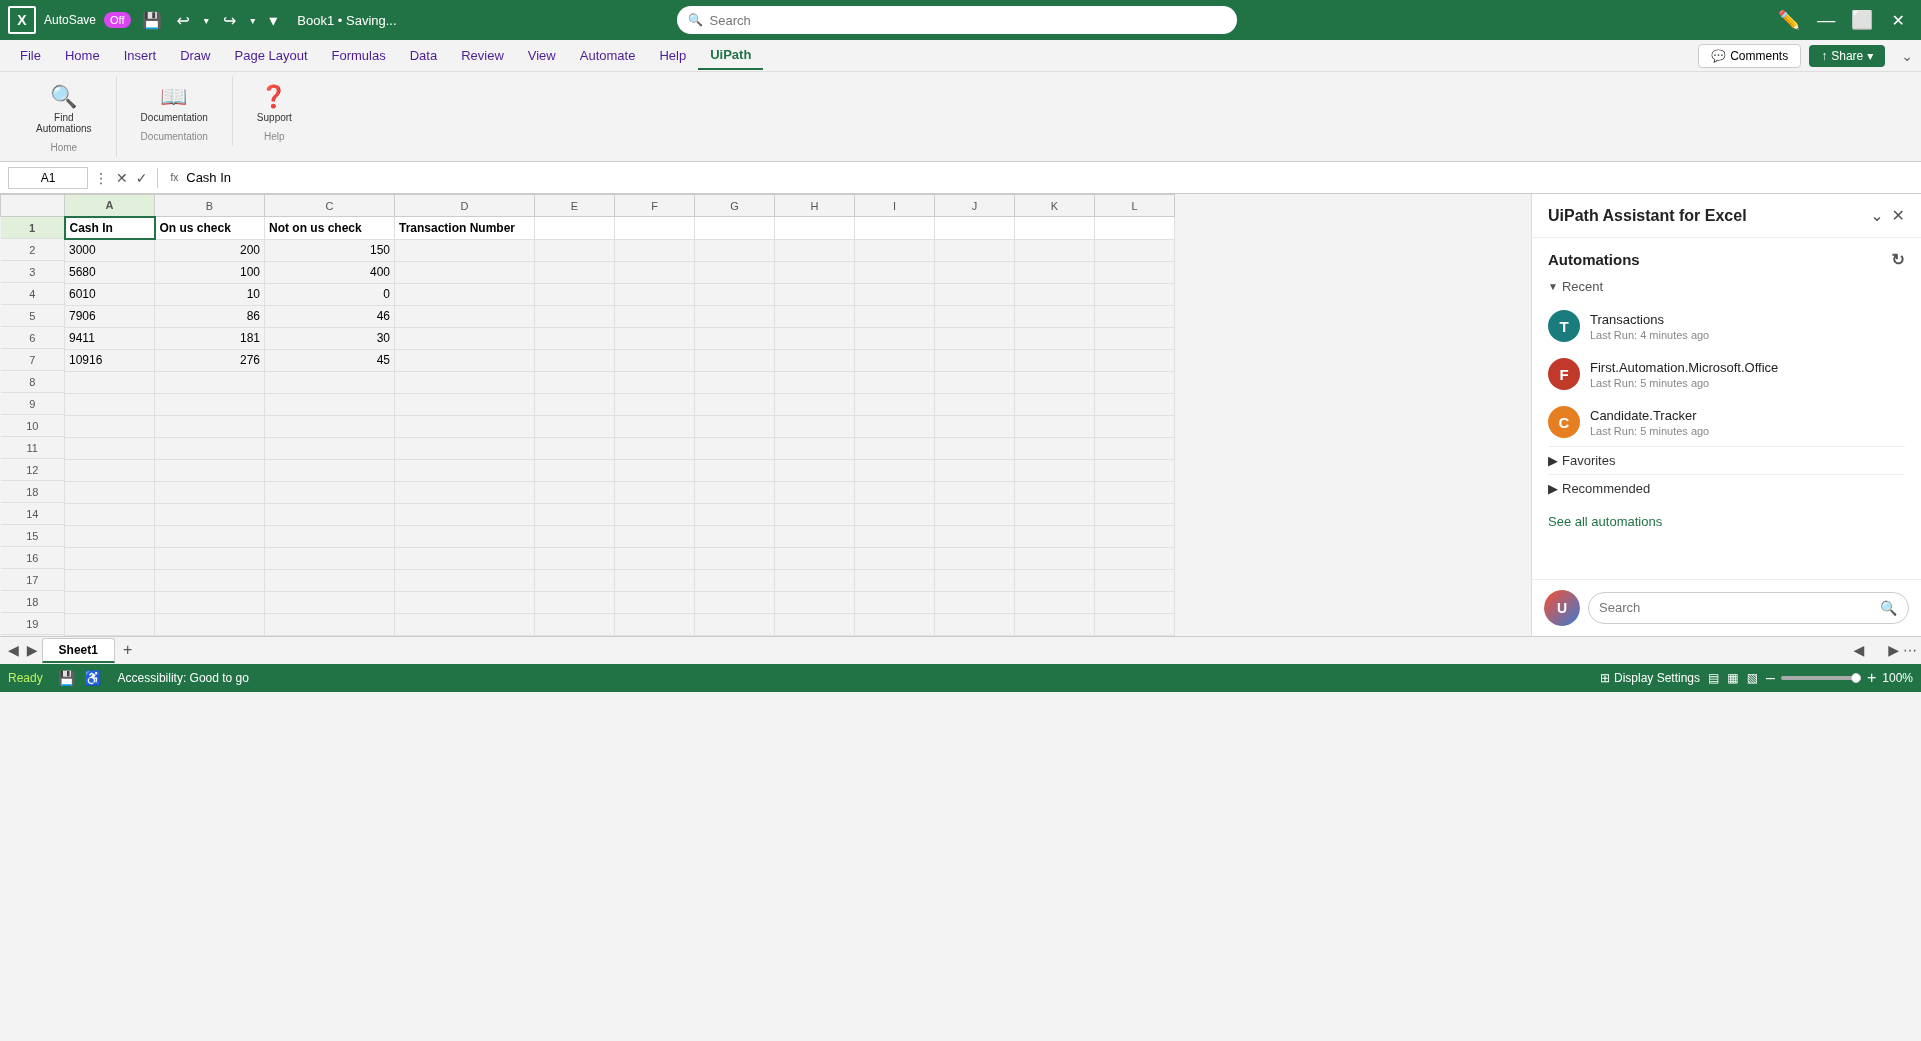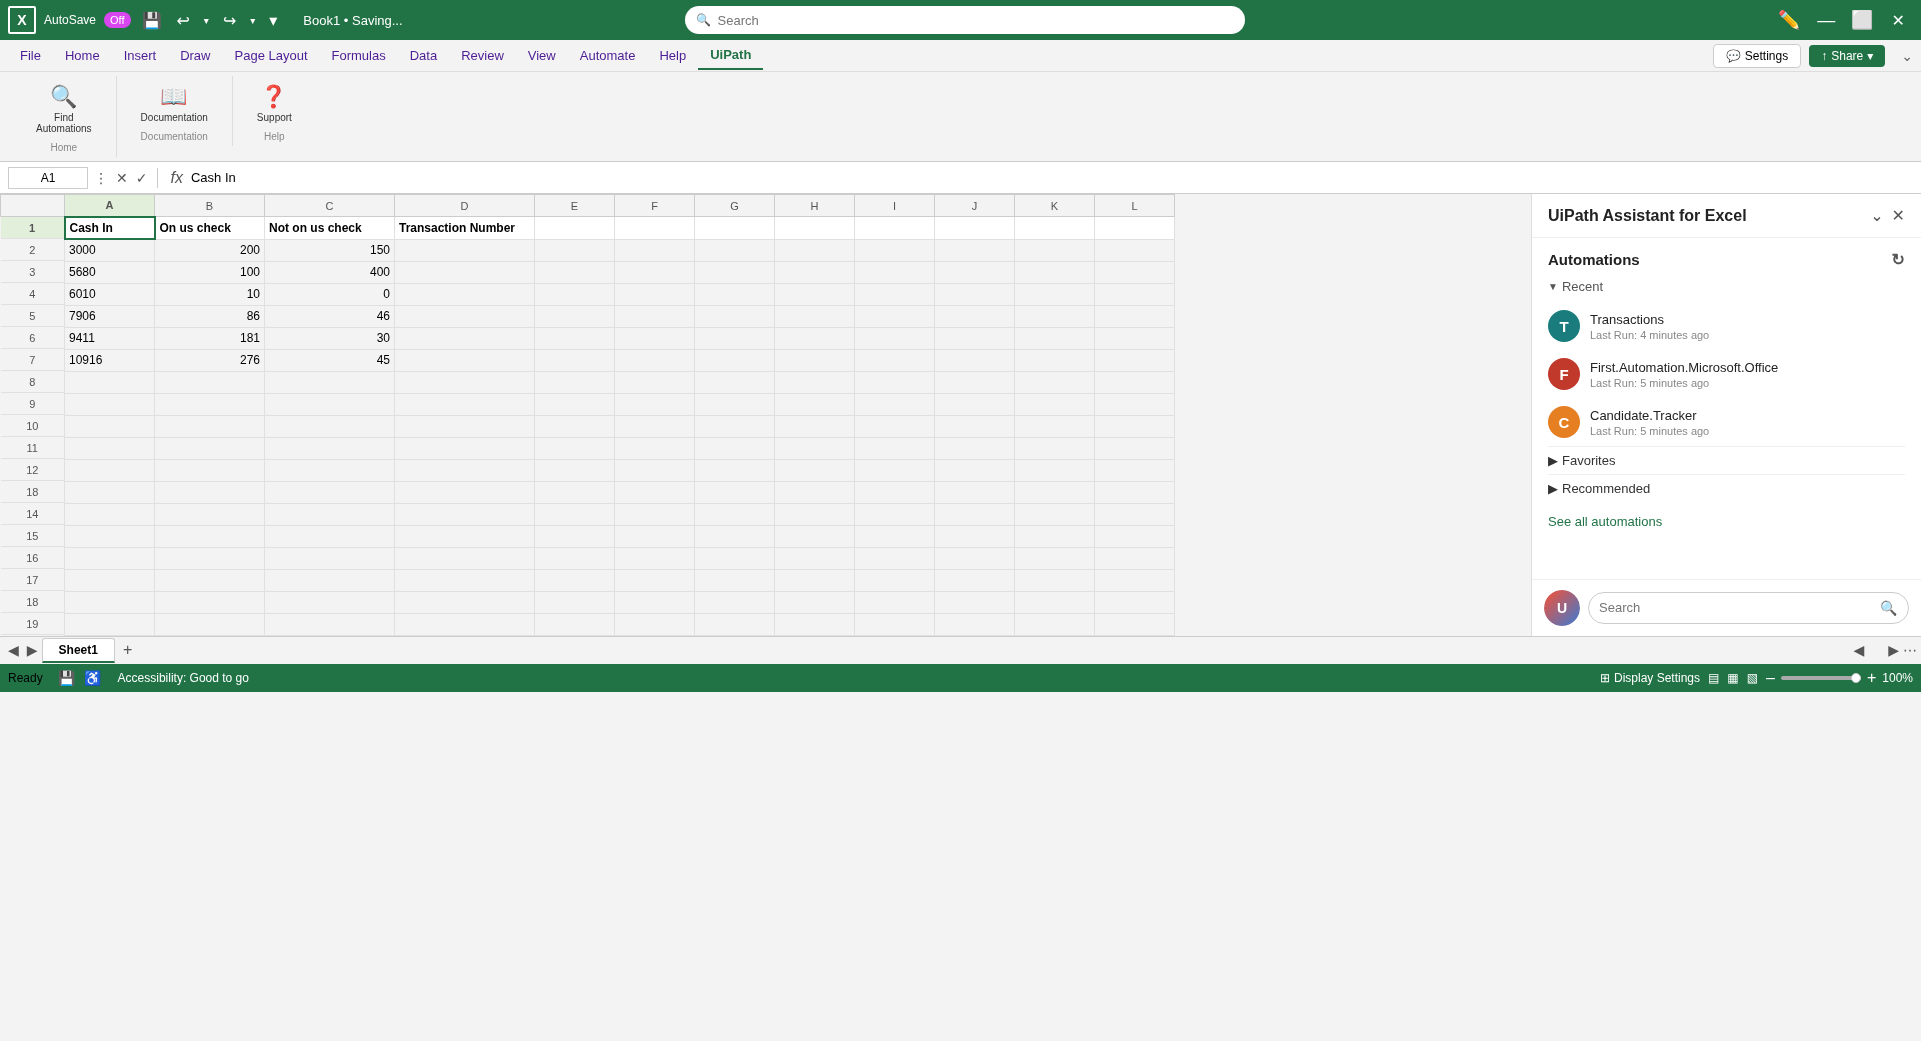--- a/index.html
+++ b/index.html
@@ -7,21 +7,21 @@
 
     
     .title-bar {
       display: flex; align-items: center; background: #217346; height: 40px; padding: 0 8px; gap: 8px;
     }
     .title-bar-logo { width: 28px; height: 28px; background: #217346; border: 2px solid #fff; color: #fff; font-weight: bold; font-size: 14px; display: flex; align-items: center; justify-content: center; border-radius: 2px; }
     .autosave-label { color: #fff; font-size: 12px; }
     .autosave-toggle { background: #d946ef; border-radius: 10px; padding: 2px 6px; color: #fff; font-size: 11px; display: flex; gap: 4px; }
     .title-bar-icons { display: flex; gap: 6px; align-items: center; }
     .title-bar-icon { color: #fff; font-size: 16px; cursor: pointer; padding: 2px 4px; }
-    .book-title { color: #fff; font-size: 13px; margin: 0 14px; }
+    .book-title { color: #fff; font-size: 13px; margin: 0 8px; }
     .search-bar-title {
       flex: 1; max-width: 560px; margin: 0 auto; background: #fff; border-radius: 20px; height: 28px;
       display: flex; align-items: center; padding: 0 12px; gap: 6px;
     }
     .search-bar-title input { border: none; outline: none; font-size: 13px; width: 100%; }
     .title-bar-right { margin-left: auto; display: flex; align-items: center; gap: 4px; }
     .tb-btn { background: transparent; border: none; color: #fff; font-size: 18px; cursor: pointer; padding: 2px 6px; }
     .win-close { background: transparent; border: none; color: #fff; font-size: 16px; cursor: pointer; padding: 2px 8px; }
 
     
@@ -49,21 +49,21 @@
     .ribbon-btn-label { font-size: 10px; color: #333; text-align: center; margin-top: 2px; }
     .ribbon-group-label { font-size: 10px; color: #888; margin-top: 4px; }
 
     
     .formula-bar {
       display: flex; align-items: center; background: #fff; border-bottom: 1px solid #ccc;
       height: 32px; padding: 0 8px; gap: 4px;
     }
     .cell-ref-box { width: 80px; border: 1px solid #ccc; height: 22px; text-align: left; font-size: 12px; display: flex; align-items: center; justify-content: center; }
     .formula-bar-sep { width: 1px; height: 20px; background: #ccc; margin: 0 4px; }
-    .formula-bar-fx { font-style: italic; font-size: 16px; color: #555; margin: 4px 4px; }
+    .formula-bar-fx { font-size: 10px; color: #555; margin: 4px 4px; }
     .formula-input { flex: 1; border: none; outline: none; font-size: 13px; }
     .row-num-cell {
       height: 22px; display: flex; align-items: center; justify-content: center;
       font-size: 11px; color: #555; border-bottom: 1px solid #e0e0e0; cursor: pointer;
     }
     .row-num-cell.selected { background: #e2efda; font-weight: bold; }
     .grid-scroll { overflow: auto; width: 100%; height: 100%; }
     .grid-table { border-collapse: collapse; table-layout: fixed; }
     .col-header {
       background: #f3f3f3; border: 1px solid #ccc; height: 22px; min-width: 64px;
@@ -117,21 +117,21 @@
       flex: 1; border: 1px solid #ccc; border-radius: 20px; height: 32px; display: flex; align-items: center;
       padding: 0 10px; gap: 6px;
     }
     .footer-search input { border: none; outline: none; font-size: 13px; width: 100%; }
     .footer-search-icon { color: #888; font-size: 14px; cursor: pointer; }
 
     
     .bottom-bar {
       display: flex; align-items: center; background: #217346; height: 28px; padding: 0 8px; gap: 16px;
     }
-    .ready-text { color: #000000; font-size: 12px; }
+    .ready-text { color: #bef264; font-size: 12px; }
     .bottom-icons { display: flex; gap: 8px; align-items: center; }
     .bottom-icon { color: #fff; font-size: 14px; cursor: pointer; }
     .accessibility-text { color: #fff; font-size: 12px; }
     .bottom-right { margin-left: auto; display: flex; align-items: center; gap: 8px; }
     .bottom-right-btn { background: none; border: none; color: #fff; font-size: 12px; cursor: pointer; display: flex; align-items: center; gap: 4px; }
     .zoom-controls { display: flex; align-items: center; gap: 6px; color: #fff; font-size: 12px; }
     .zoom-btn { color: #fff; background: none; border: none; cursor: pointer; font-size: 16px; }
 
     
     .sheet-tabs-bar {
@@ -193,21 +193,21 @@
   <span class="ribbon-tab">Formulas</span>
   <span class="ribbon-tab">Data</span>
   <span class="ribbon-tab">Review</span>
   <span class="ribbon-tab">View</span>
   <span class="ribbon-tab">Automate</span>
   <span class="ribbon-tab">Help</span>
   <span class="ribbon-tab active">UiPath</span>
   <div class="ribbon-tab-right">
     <button class="comments-btn">
       <span>💬</span>
-      <span>Settings</span>
+      <span>Comments</span>
     </button>
     <button class="share-btn">
       <span>↑</span>
       <span>Share</span>
       <span>▾</span>
     </button>
     <span class="ribbon-expand">⌄</span>
   </div>
 </div>
 

